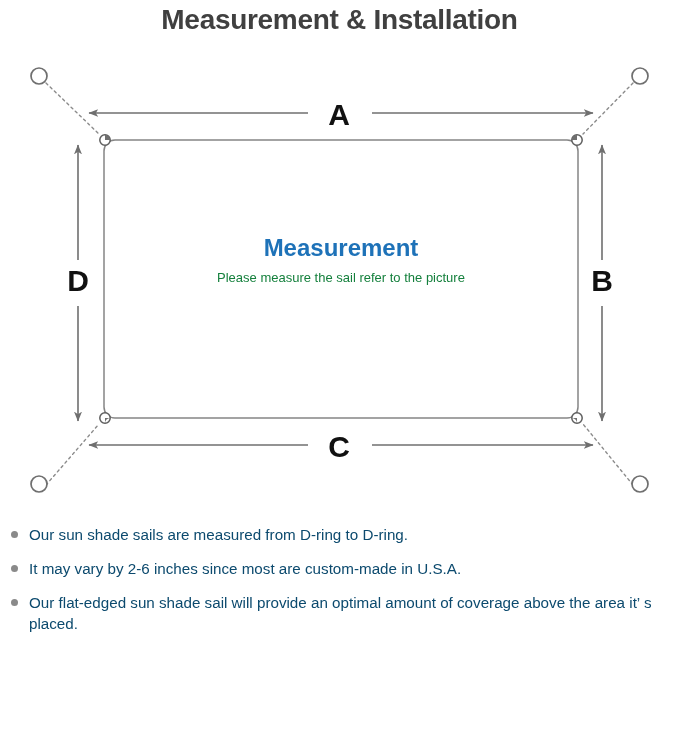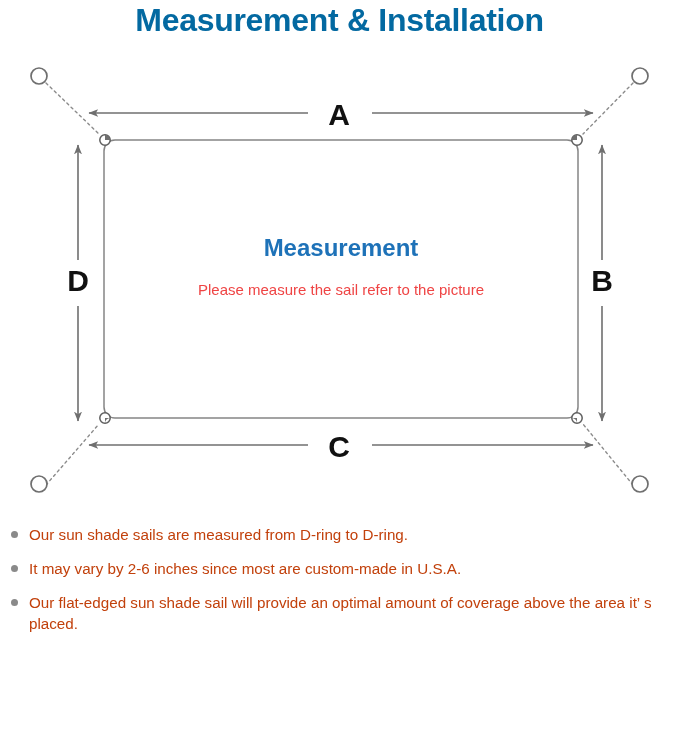--- a/index.html
+++ b/index.html
@@ -26,24 +26,24 @@
   
   #title {
     position: absolute;
     left: 0;
     top: 0;
     width: 679px;
     height: 42px;
     line-height: 40px;
     text-align: center;
     font-family: "Liberation Sans", sans-serif;
-    font-size: 32px;
+    font-size: 28px;
     font-weight: bold;
     letter-spacing: -0.3px;
-    color: #0369a1;
+    color: #404040;
     white-space: nowrap;
   }
 
   
   #diagram {
     position: absolute;
     left: 0;
     top: 48px;
     width: 679px;
     height: 470px;
@@ -63,44 +63,44 @@
   .center-title {
     font-family: "Liberation Sans", sans-serif;
     font-size: 24px;
     font-weight: bold;
     color: #1e72b8;
     line-height: 30px;
     white-space: nowrap;
   }
   .center-sub {
     font-family: "Liberation Sans", sans-serif;
-    font-size: 15px;
+    font-size: 13px;
     font-weight: normal;
-    color: #ef4444;
+    color: #15803d;
     line-height: 22px;
-    margin-top: 16px;
+    margin-top: 4px;
     white-space: nowrap;
   }
 
   
   #notes {
     position: absolute;
     left: 0;
     top: 524px;
     width: 679px;
   }
   .note-item {
     position: relative;
     padding-left: 29px;
     padding-right: 19px;
     margin-bottom: 13px;
     font-family: "Liberation Sans", sans-serif;
     font-size: 15.2px;
     line-height: 21px;
-    color: #c2410c;
+    color: #0c4a6e;
   }
   .note-item:last-child {
     margin-bottom: 16px;
   }
   .note-bullet {
     position: absolute;
     left: 11px;
     top: 7px;
     width: 7px;
     height: 7px;

